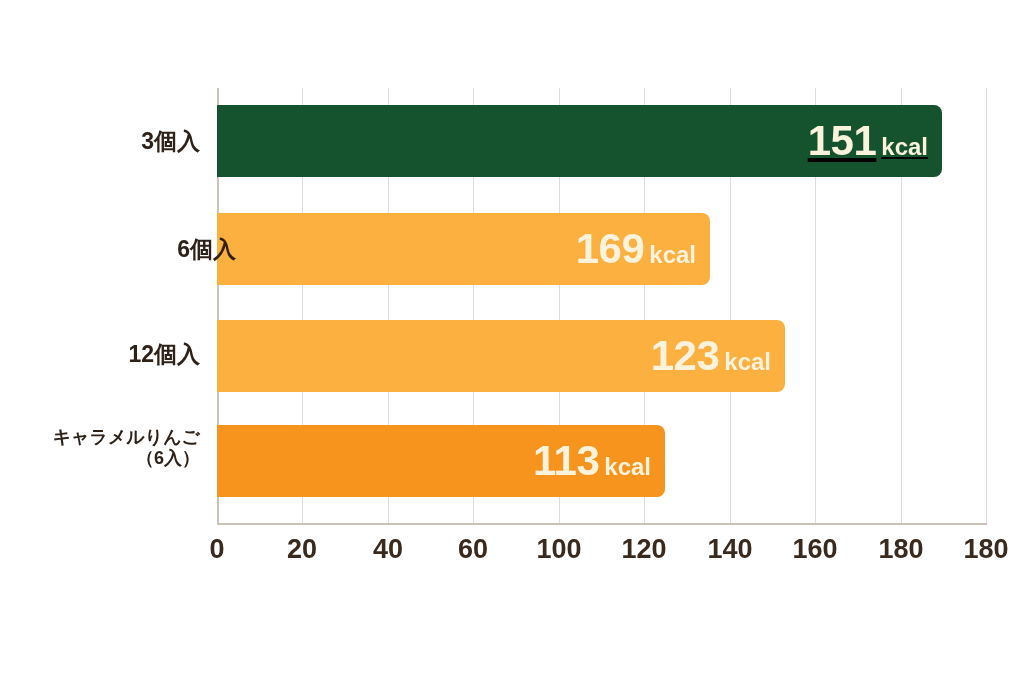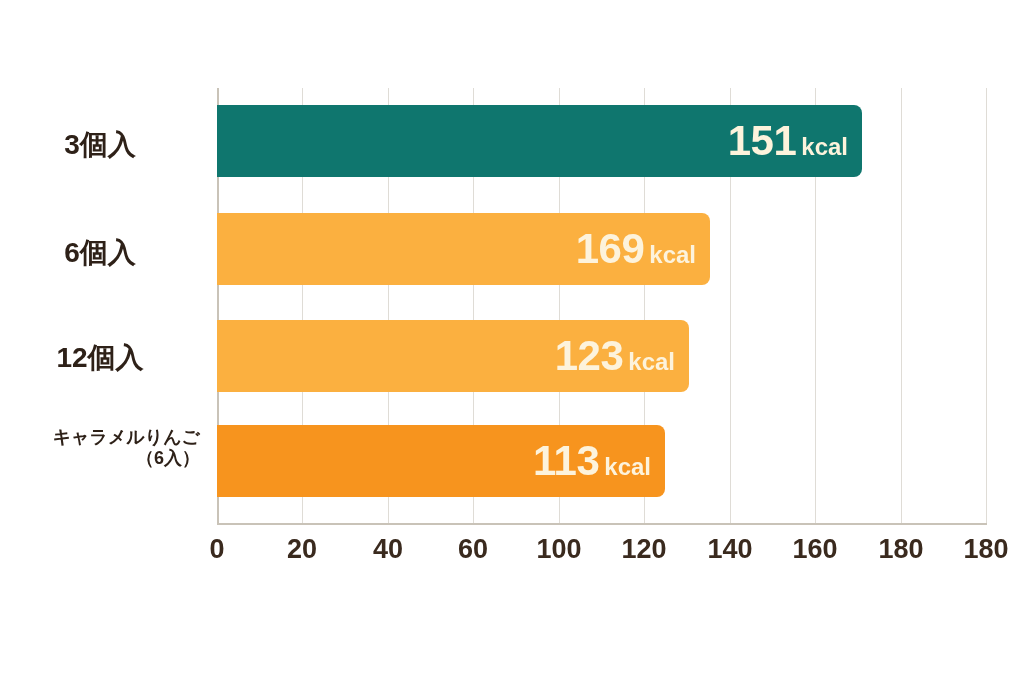--- a/index.html
+++ b/index.html
@@ -94,22 +94,21 @@
   
   .cat-label {
     position: absolute;
     right: 1024px;
     text-align: right;
     color: #2e2118;
     font-weight: 700;
     line-height: 1.18;
   }
   .cat-big {
-    font-size: 28px;
-    text-align: center;
+    font-size: 23px;
   }
   .cat-small {
     font-size: 18px;
   }
 
   
   .tick-label {
     position: absolute;
     top: 534px;
     width: 90px;
@@ -131,39 +130,39 @@
     <div class="gridline" style="left:171px;"></div>
     <div class="gridline" style="left:256px;"></div>
     <div class="gridline" style="left:342px;"></div>
     <div class="gridline" style="left:427px;"></div>
     <div class="gridline" style="left:513px;"></div>
     <div class="gridline" style="left:598px;"></div>
     <div class="gridline" style="left:684px;"></div>
     <div class="gridline" style="left:769px;"></div>
 
     <div class="bar-row" style="top:17px; height:72px; width:100%;">
-      <div class="bar" style="width:645px; background:#0f766e;">
+      <div class="bar" style="width:725px; background:#14532d;text-decoration:underline;">
         <span class="bar-value-wrap">
           <span class="bar-value">151</span>
           <span class="bar-unit">kcal</span>
         </span>
       </div>
     </div>
 
     <div class="bar-row" style="top:125px; height:72px; width:100%;">
       <div class="bar" style="width:493px; background:#fbb040;">
         <span class="bar-value-wrap">
           <span class="bar-value">169</span>
           <span class="bar-unit">kcal</span>
         </span>
       </div>
     </div>
 
     <div class="bar-row" style="top:232px; height:72px; width:100%;">
-      <div class="bar" style="width:472px; background:#fbb040;">
+      <div class="bar" style="width:568px; background:#fbb040;">
         <span class="bar-value-wrap">
           <span class="bar-value">123</span>
           <span class="bar-unit">kcal</span>
         </span>
       </div>
     </div>
 
     <div class="bar-row" style="top:337px; height:72px; width:100%;padding-left:44px;">
       <div class="bar" style="width:448px; background:#f7941e;">
         <span class="bar-value-wrap">
@@ -173,21 +172,21 @@
       </div>
     </div>
   </div>
 
   <div class="axis-baseline"></div>
 
   <div class="cat-label cat-big" style="left:0; right:auto; width:200px; top:128px;">
     <span>3個入</span>
   </div>
 
-  <div class="cat-label cat-big" style="left:0; right:auto; width:200px; top:236px;">
+  <div class="cat-label cat-big" style="left:0; right:auto; width:200px; top:236px;padding-left:36px;">
     <span>6個入</span>
   </div>
 
   <div class="cat-label cat-big" style="left:0; right:auto; width:200px; top:341px;">
     <span>12個入</span>
   </div>
 
   <div class="cat-label cat-small" style="left:0; right:auto; width:200px; top:427px;">
     <div>キャラメルりんご</div>
     <div>（6入）</div>

